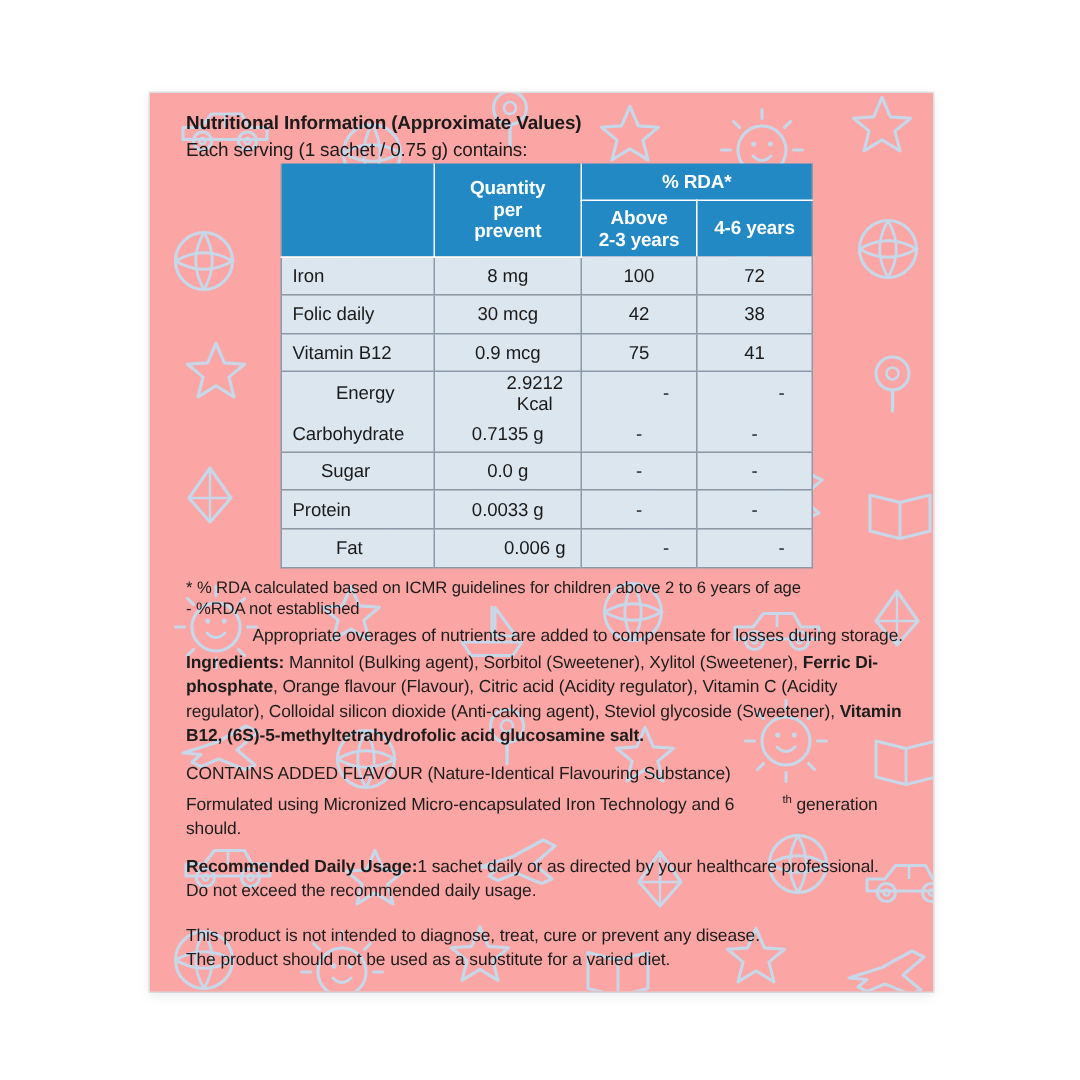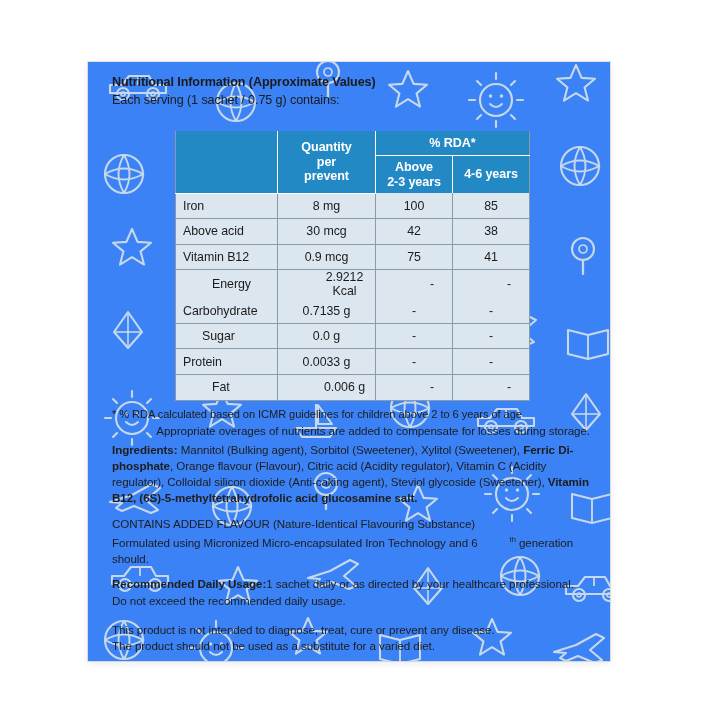--- a/index.html
+++ b/index.html
@@ -17,25 +17,25 @@
   #stage {
     position: relative;
     width: 720px;
     height: 720px;
     background: #ffffff;
   }
 
   
   #card {
     position: absolute;
-    left: 88px;
+    left: 100px;
     top: 62px;
     width: 522px;
     height: 599px;
-    background: #3b82f6;
+    background: #fca5a5;
     box-shadow: 0 0 0 1px rgba(150,158,166,0.28),
                 0 2px 7px rgba(120,128,138,0.18);
     overflow: hidden;
   }
 
   
   #doodles {
     position: absolute;
     inset: 0;
     opacity: 1;
@@ -56,21 +56,21 @@
     letter-spacing: -0.1px;
     white-space: nowrap;
   }
   .hdr-line.b { font-weight: bold; }
 
   
   table.nutri {
     border-collapse: collapse;
     table-layout: fixed;
     width: 355px;
-    margin-top: 22px;
+    margin-top: 0;
     margin-left: 63px;
   }
   table.nutri td, table.nutri th {
     padding: 0;
     margin: 0;
   }
 
   th.head {
     background: #2389c4;
     color: #ffffff;
@@ -276,24 +276,24 @@
               <span>2-3 years</span>
             </th>
             <th class="head h-sub noB lastC">4-6 years</th>
           </tr>
         </thead>
         <tbody id="nutri-body">
             <tr>
               <td class="cell name">Iron</td>
               <td class="cell val">8 mg</td>
               <td class="cell rda">100</td>
-              <td class="cell rda last">85</td>
-            </tr>
-            <tr>
-              <td class="cell name">Above acid</td>
+              <td class="cell rda last">72</td>
+            </tr>
+            <tr>
+              <td class="cell name">Folic daily</td>
               <td class="cell val">30 mcg</td>
               <td class="cell rda">42</td>
               <td class="cell rda last">38</td>
             </tr>
             <tr>
               <td class="cell name">Vitamin B12</td>
               <td class="cell val">0.9 mcg</td>
               <td class="cell rda">75</td>
               <td class="cell rda last">41</td>
             </tr>
@@ -325,20 +325,21 @@
               <td class="cell name">Fat</td>
               <td class="cell val">0.006 g</td>
               <td class="cell rda">-</td>
               <td class="cell rda last">-</td>
             </tr>
           </tbody>
       </table>
 
       <div style="height:6px"></div>
       <div class="para small">* % RDA calculated based on ICMR guidelines for children above 2 to 6 years of age</div>
+      <div class="para small">- %RDA not established</div>
       <div class="para tight" style="margin-top:2px;text-align:right;">Appropriate overages of nutrients are added to compensate for losses during storage.</div>
 
       <div class="para tight" style="margin-top:2px;">
         <b>Ingredients:</b><span> Mannitol (Bulking agent), Sorbitol (Sweetener), Xylitol (Sweetener), </span><b>Ferric Di-phosphate</b><span>, Orange flavour (Flavour), Citric acid (Acidity regulator), Vitamin C (Acidity regulator), Colloidal silicon dioxide (Anti-caking agent), Steviol glycoside (Sweetener), </span><b>Vitamin B12, (6S)-5-methyltetrahydrofolic acid glucosamine salt.</b>
       </div>
 
       <div class="para tight blk">CONTAINS ADDED FLAVOUR (Nature-Identical Flavouring Substance)</div>
       <div class="para tight"><span>Formulated using Micronized Micro-encapsulated Iron Technology and 6</span><span class="sup">th</span><span> generation should.</span></div>
 
       <div class="para tight blk"><b>Recommended Daily Usage:</b><span>1 sachet daily or as directed by your healthcare professional. Do not exceed the recommended daily usage.</span></div>

